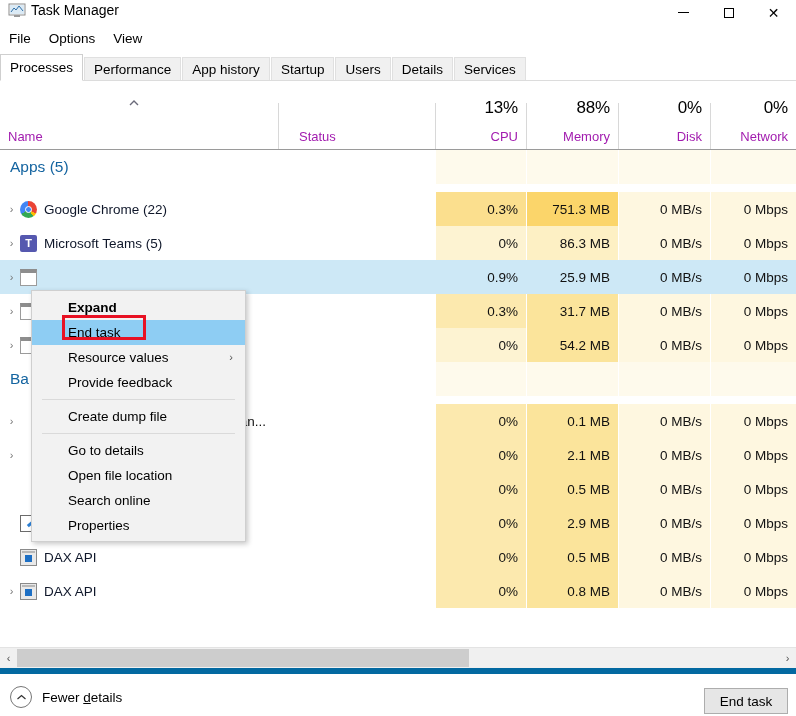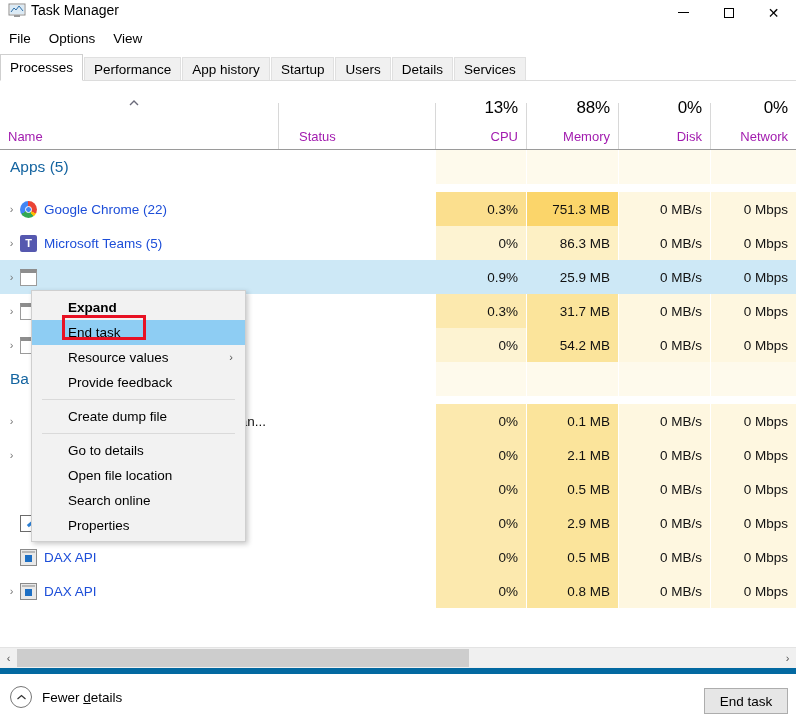--- a/index.html
+++ b/index.html
@@ -44,21 +44,21 @@
   .sortmark{position:absolute;left:128px;top:99px;width:12px;height:8px;color:#6a6a7a;font-size:11px;line-height:8px;}
 
   
   .tbody{position:absolute;left:0;top:150px;width:796px;height:495px;background:#fff;overflow:hidden;}
   .row{position:absolute;left:0;width:796px;height:34px;}
   .cell{position:absolute;top:0;height:34px;box-sizing:border-box;display:flex;align-items:center;}
   .cell.num{justify-content:flex-end;padding-right:8px;font-size:13.5px;color:#111;}
   .name-cell{position:absolute;left:0;top:0;height:34px;display:flex;align-items:center;}
   .chev{width:13px;text-align:center;color:#767676;font-size:11px;margin-left:5px;}
   .ico{width:17px;height:17px;margin-left:2px;margin-right:7px;position:relative;flex:0 0 auto;}
-  .pname{font-size:13.5px;color:#1d4ed8;white-space:nowrap;}
+  .pname{font-size:13.5px;color:#0f172a;white-space:nowrap;}
   .grouphdr{font-size:15.5px;color:#1464a0;padding-left:10px;}
 
   
   .cpu-bg{background:#fdf3d2;}
   .mem-bg{background:#fdf0c4;}
   .disk-bg{background:#fef7e0;}
   .net-bg{background:#fef7e0;}
   .row.sel .cpu-bg,.row.sel .mem-bg,.row.sel .disk-bg,.row.sel .net-bg{background:#cde8f6;}
   .row.sel{background:#cde8f6;}
   .row.grp .cpu-bg,.row.grp .mem-bg,.row.grp .disk-bg,.row.grp .net-bg{background:#fefaec;}

